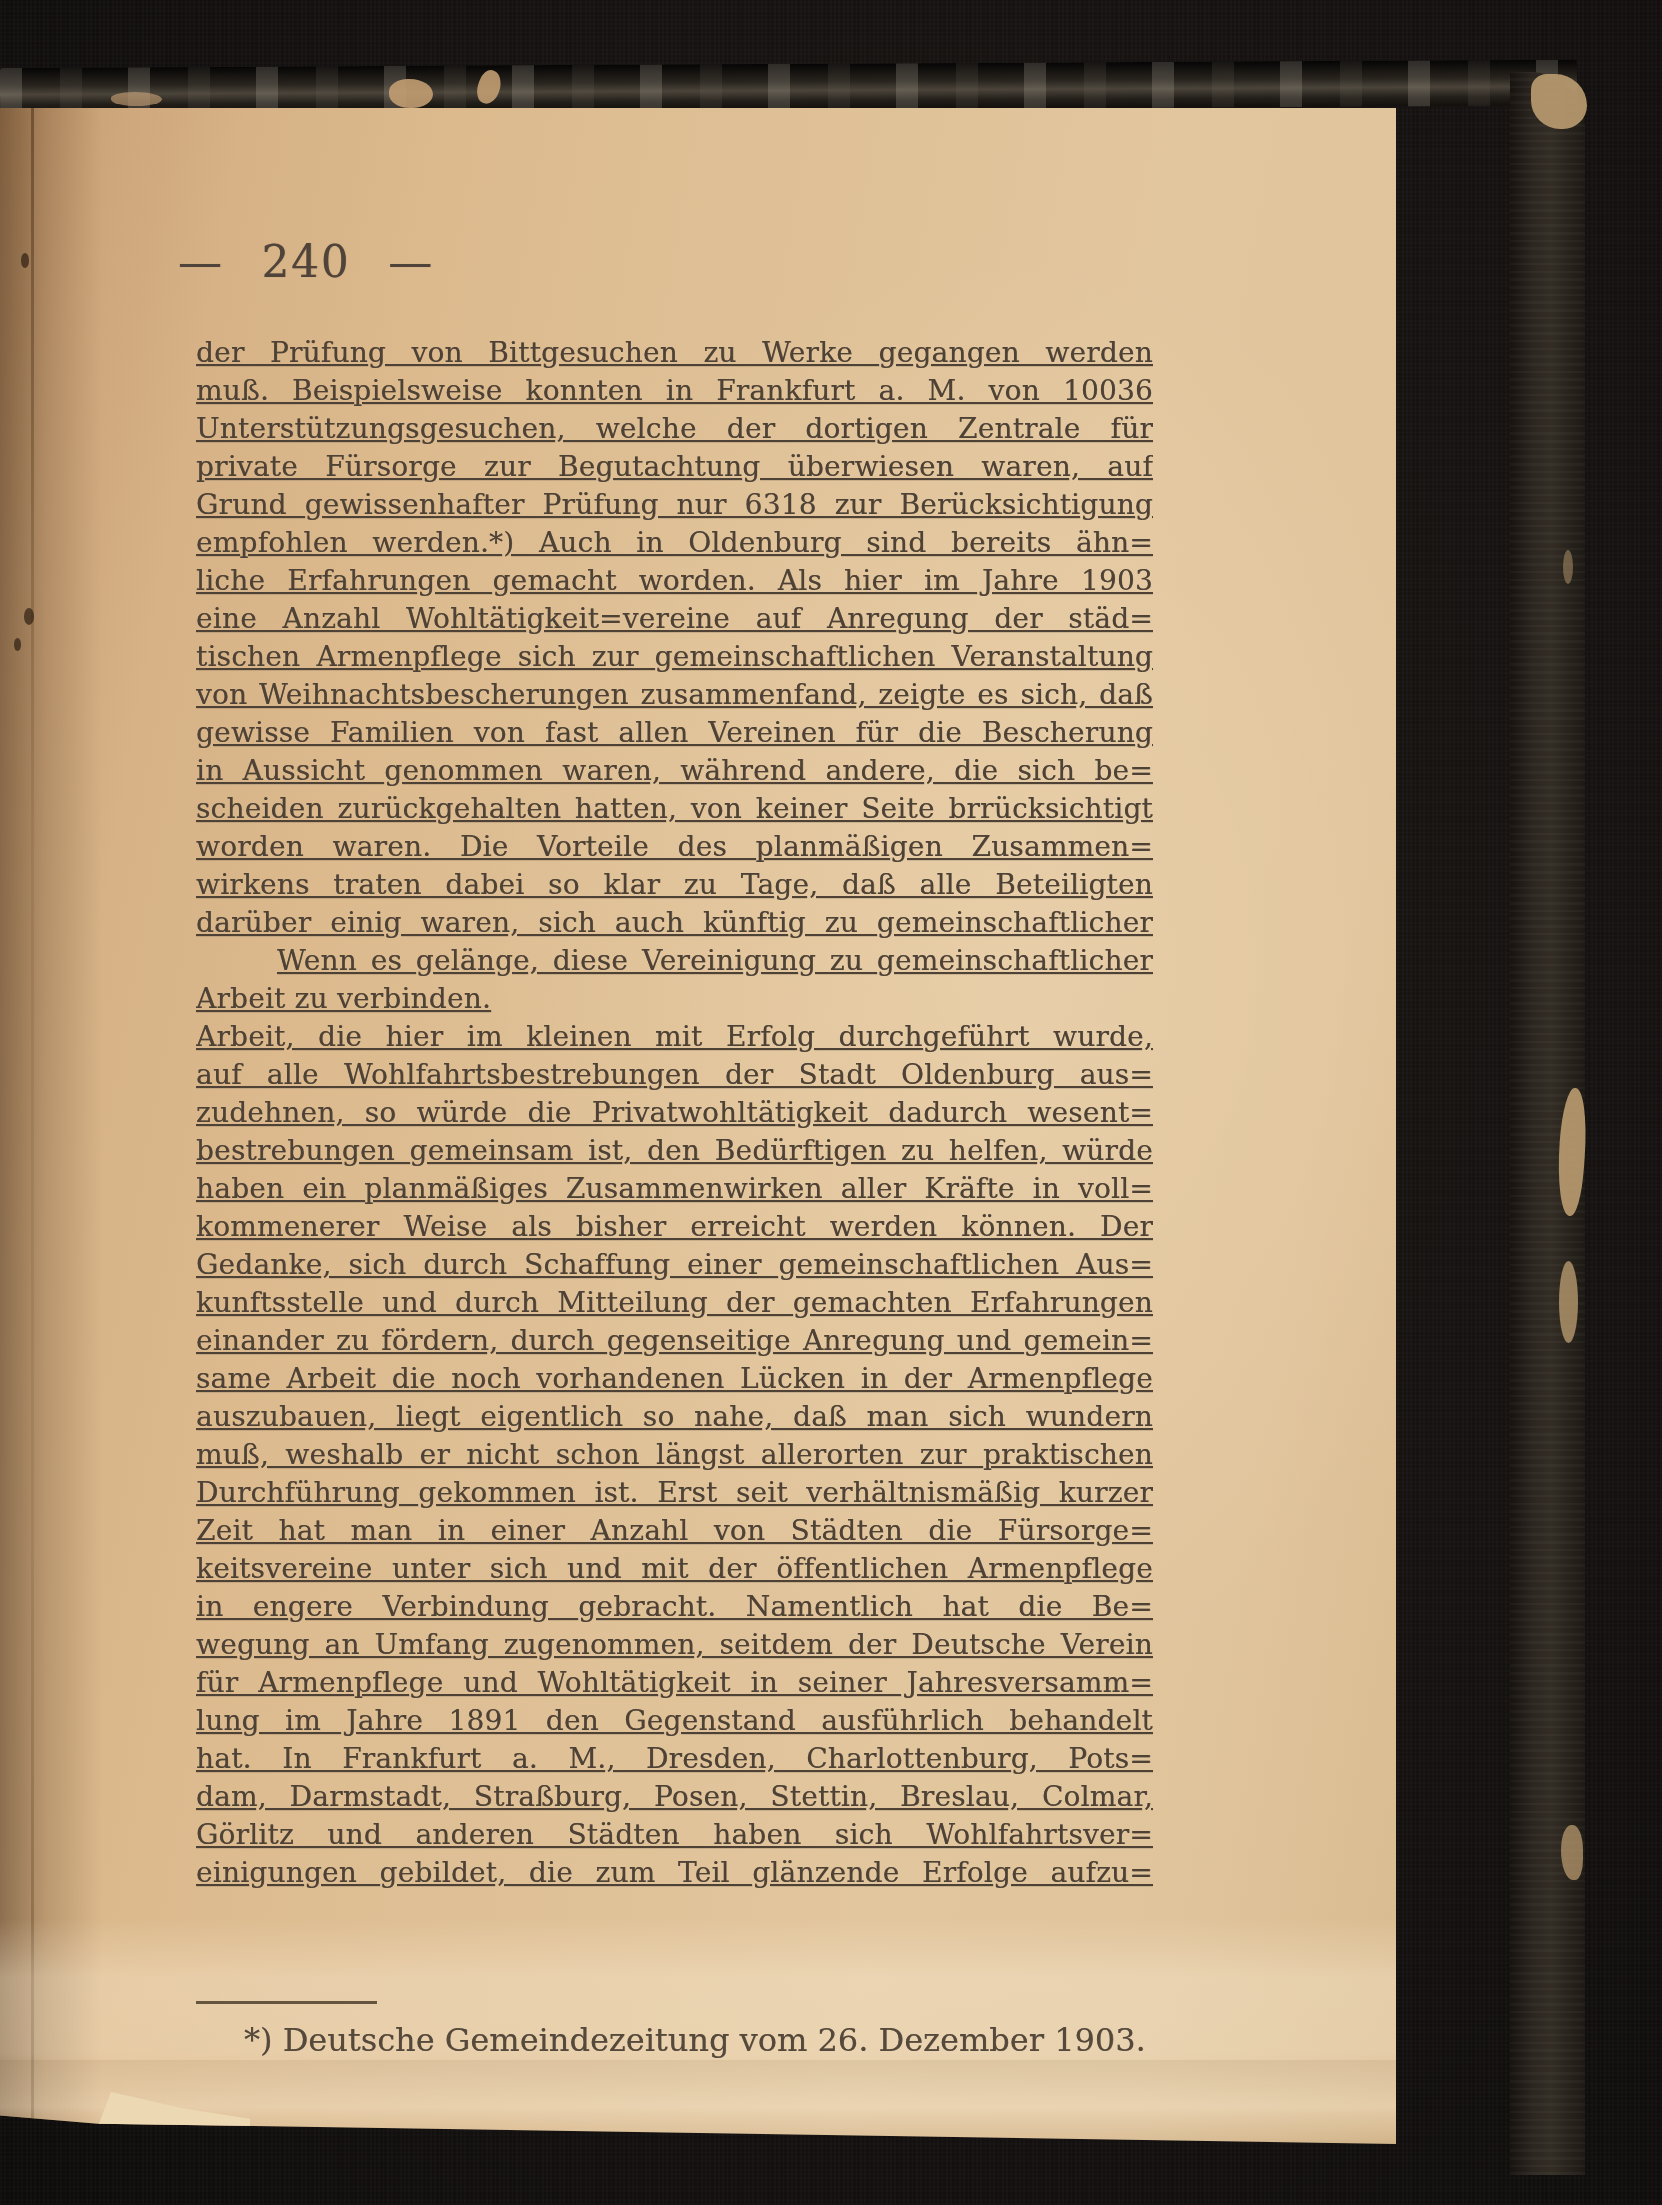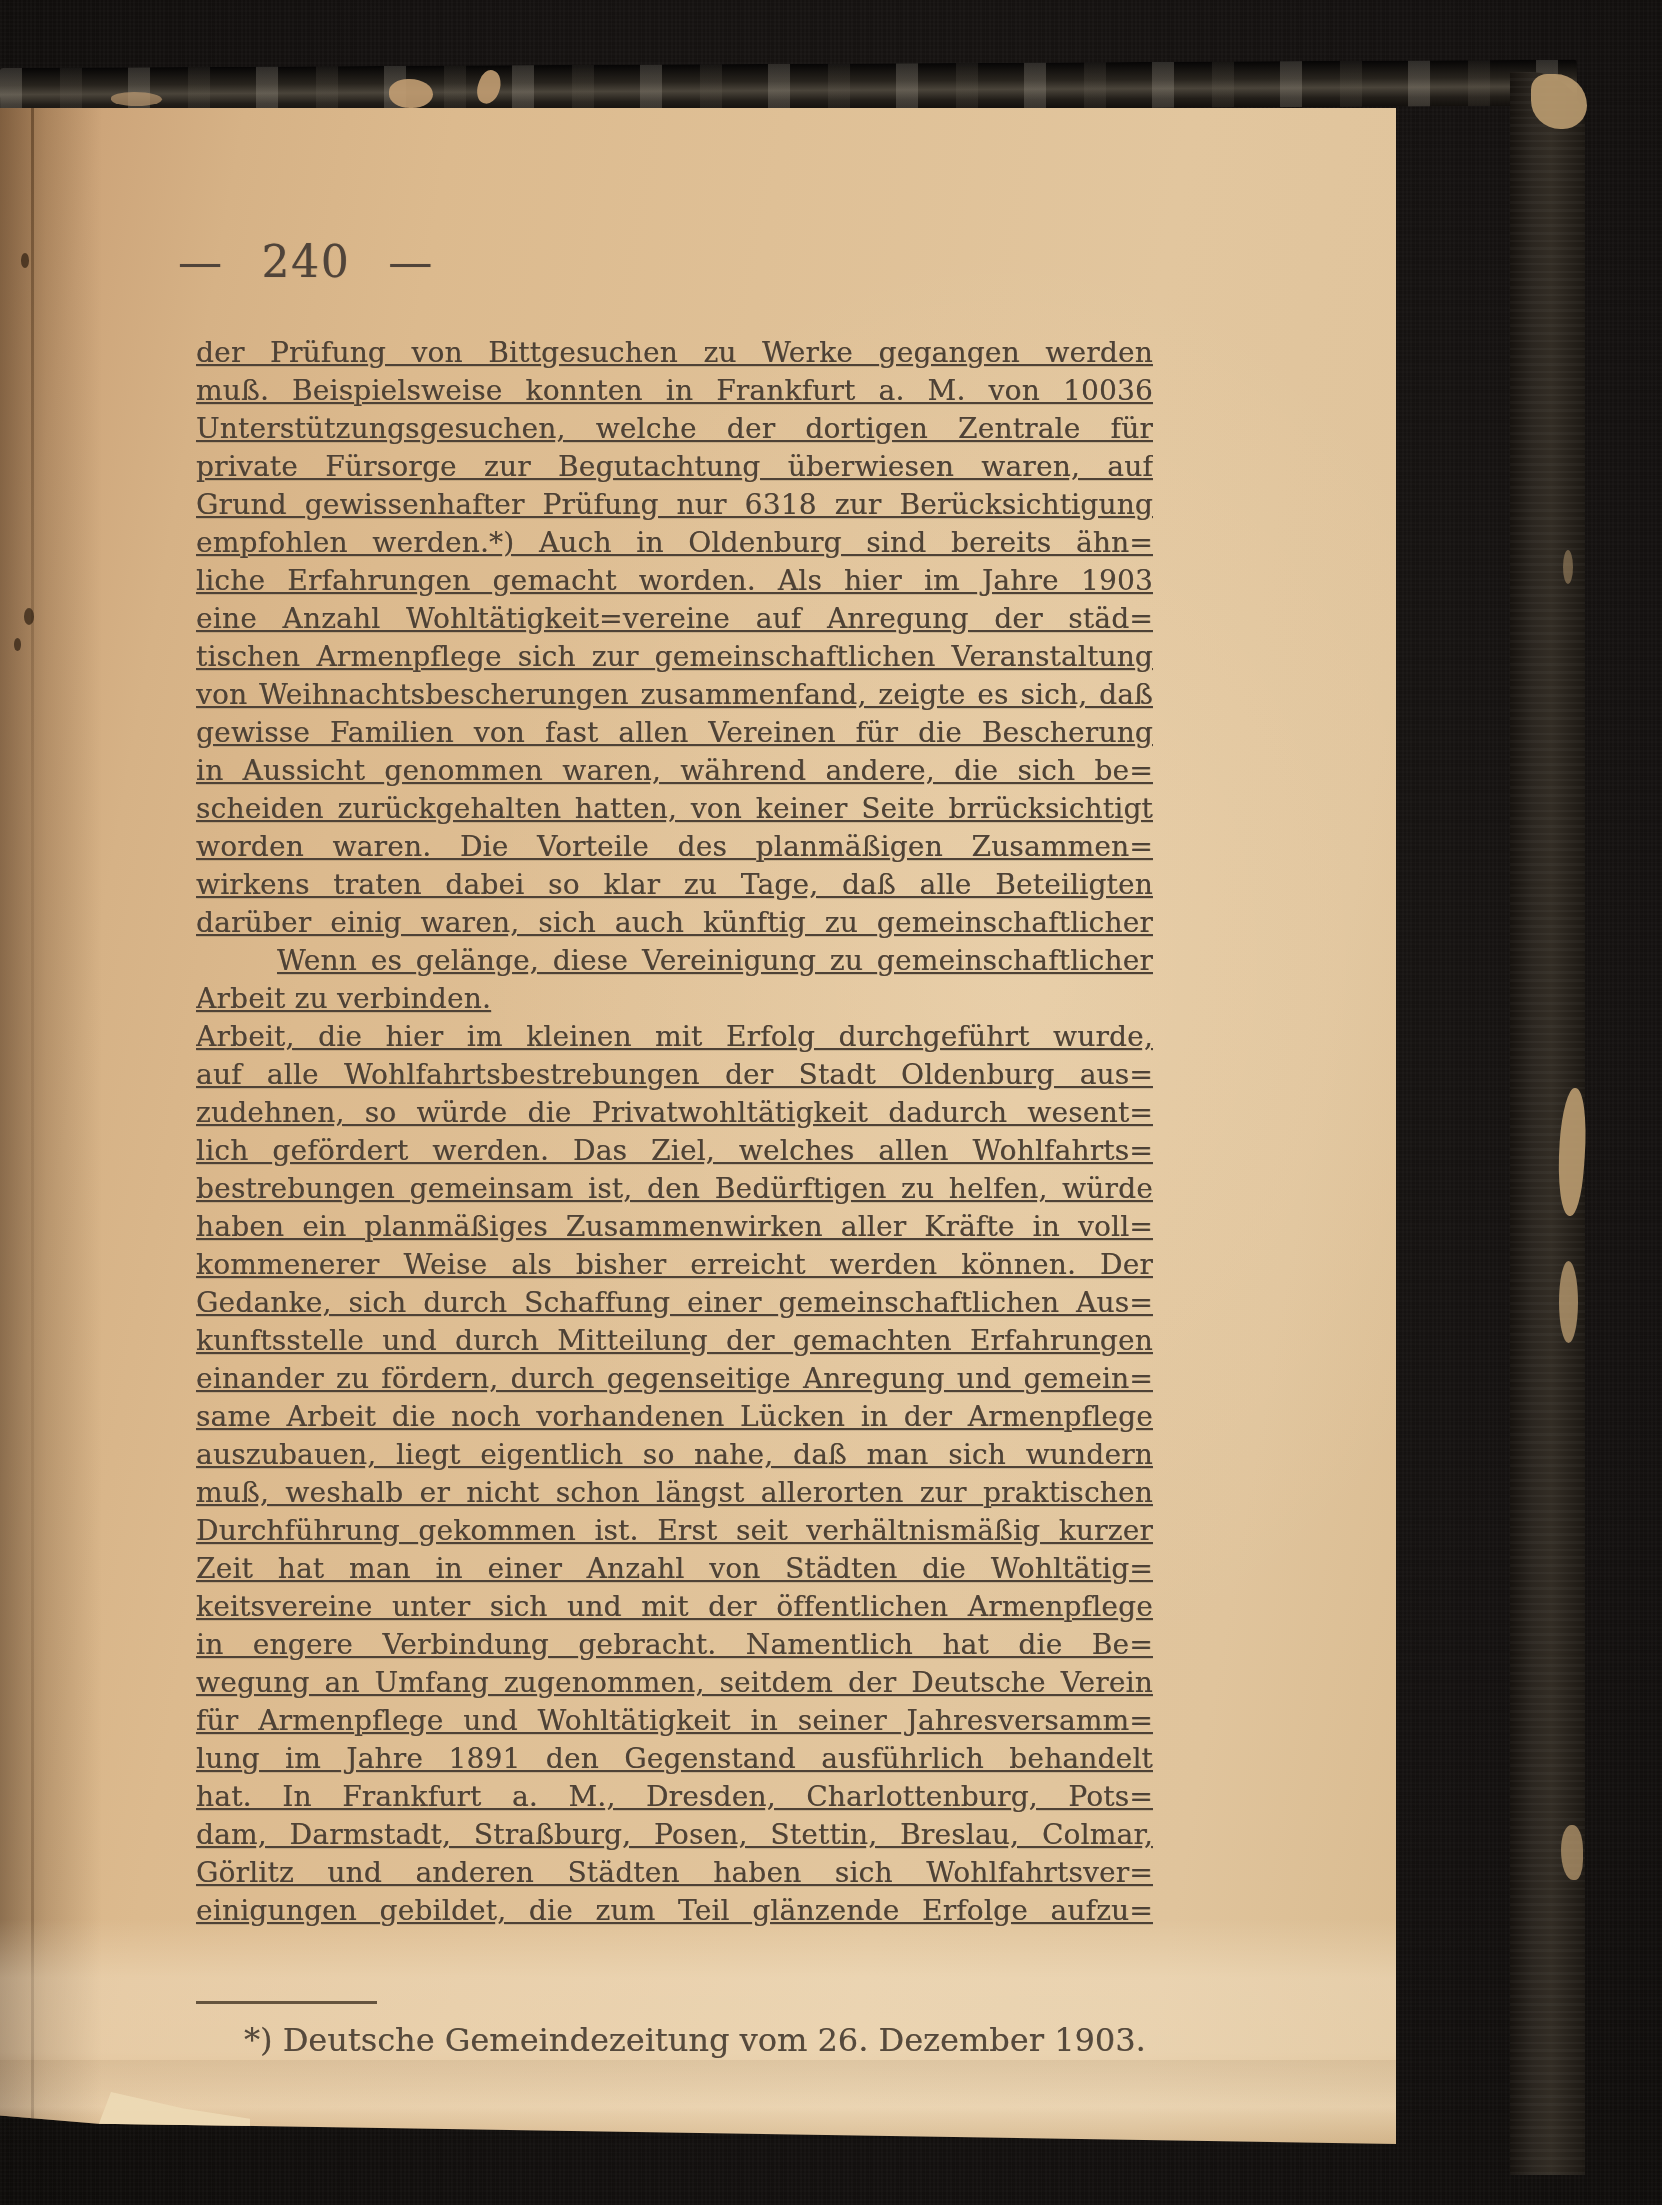--- a/index.html
+++ b/index.html
@@ -155,32 +155,31 @@
       <div class="line">in Aussicht genommen waren, während andere, die sich be=</div>
       <div class="line">scheiden zurückgehalten hatten, von keiner Seite brrücksichtigt</div>
       <div class="line">worden waren. Die Vorteile des planmäßigen Zusammen=</div>
       <div class="line">wirkens traten dabei so klar zu Tage, daß alle Beteiligten</div>
       <div class="line">darüber einig waren, sich auch künftig zu gemeinschaftlicher</div>
       <div class="line indent">Wenn es gelänge, diese Vereinigung zu gemeinschaftlicher</div>
       <div class="line para-end">Arbeit zu verbinden.</div>
       <div class="line">Arbeit, die hier im kleinen mit Erfolg durchgeführt wurde,</div>
       <div class="line">auf alle Wohlfahrtsbestrebungen der Stadt Oldenburg aus=</div>
       <div class="line">zudehnen, so würde die Privatwohltätigkeit dadurch wesent=</div>
-      <div class="line">lich gefördert werden. Das Ziel, welches allen Wohlfahrts=</div>
       <div class="line">bestrebungen gemeinsam ist, den Bedürftigen zu helfen, würde</div>
       <div class="line">haben ein planmäßiges Zusammenwirken aller Kräfte in voll=</div>
       <div class="line">kommenerer Weise als bisher erreicht werden können. Der</div>
       <div class="line">Gedanke, sich durch Schaffung einer gemeinschaftlichen Aus=</div>
       <div class="line">kunftsstelle und durch Mitteilung der gemachten Erfahrungen</div>
       <div class="line">einander zu fördern, durch gegenseitige Anregung und gemein=</div>
       <div class="line">same Arbeit die noch vorhandenen Lücken in der Armenpflege</div>
       <div class="line">auszubauen, liegt eigentlich so nahe, daß man sich wundern</div>
       <div class="line">muß, weshalb er nicht schon längst allerorten zur praktischen</div>
       <div class="line">Durchführung gekommen ist. Erst seit verhältnismäßig kurzer</div>
-      <div class="line">Zeit hat man in einer Anzahl von Städten die Wohltätig=</div>
+      <div class="line">Zeit hat man in einer Anzahl von Städten die Fürsorge=</div>
       <div class="line">keitsvereine unter sich und mit der öffentlichen Armenpflege</div>
       <div class="line">in engere Verbindung gebracht. Namentlich hat die Be=</div>
       <div class="line">wegung an Umfang zugenommen, seitdem der Deutsche Verein</div>
       <div class="line">für Armenpflege und Wohltätigkeit in seiner Jahresversamm=</div>
       <div class="line">lung im Jahre 1891 den Gegenstand ausführlich behandelt</div>
       <div class="line">hat. In Frankfurt a. M., Dresden, Charlottenburg, Pots=</div>
       <div class="line">dam, Darmstadt, Straßburg, Posen, Stettin, Breslau, Colmar,</div>
       <div class="line">Görlitz und anderen Städten haben sich Wohlfahrtsver=</div>
       <div class="line">einigungen gebildet, die zum Teil glänzende Erfolge aufzu=</div>
     </div>

